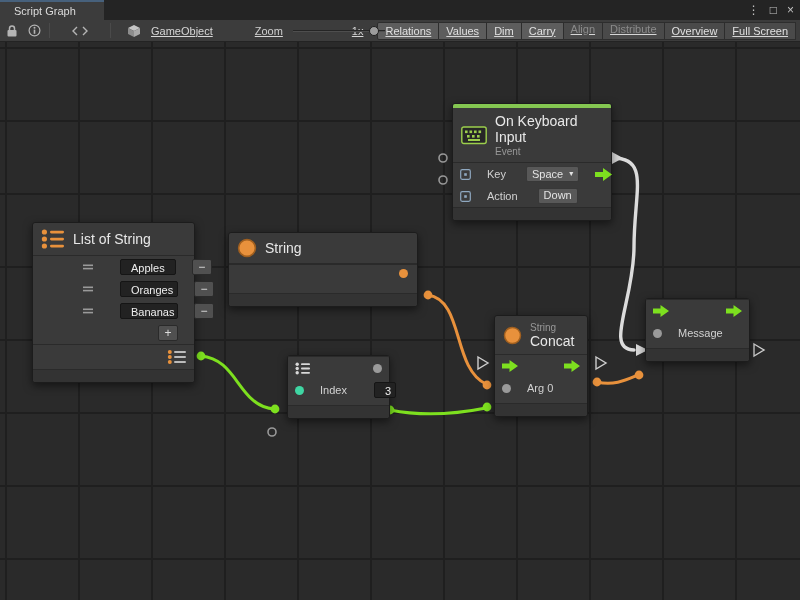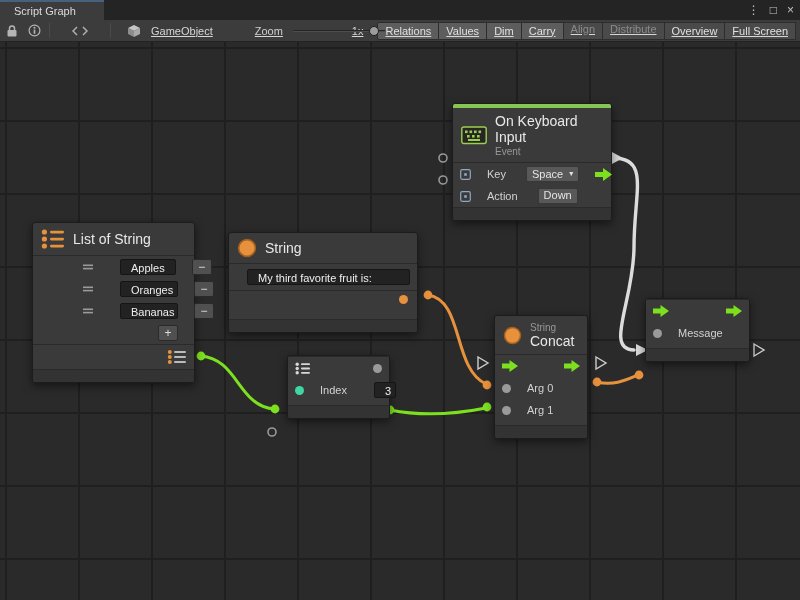--- a/index.html
+++ b/index.html
@@ -323,25 +323,20 @@
     <div class="node" style="left:228px; top:190px; width:190px;">
       <div class="nhead">
         <span class="arrow">
           <svg width="20" height="20" viewBox="0 0 20 20">
               <circle cx="10" cy="10" r="8.4" fill="#e8913c" stroke="#a05f1f" stroke-width="1.6"></circle>
             </svg>
         </span>
         <span class="ntitle">String</span>
       </div>
       <div class="ndiv"></div>
-      <div class="nrow" style="height:26px;">
-        <span class="field" style="width:174px;">
-            <span>My third favorite fruit is:</span>
-          </span>
-      </div>
       <div class="ndiv"></div>
       <div style="height:28px; position:relative;">
         <span class="dot orange" style="position:absolute; right:9px; top:4px;"></span>
       </div>
       <div class="nfoot"></div>
     </div>
 
     <div class="node" style="left:287px; top:313px; width:103px;">
       <div class="ndiv"></div>
       <div class="nrow">
@@ -390,24 +385,20 @@
         <span class="arrow ml-auto">
           <svg width="16" height="12" viewBox="0 0 16 12">
               <path d="M0 3.5 h7.5 v-3.5 l8.5 6 -8.5 6 v-3.5 h-7.5 z" fill="#7de01f"></path>
             </svg>
         </span>
       </div>
       <div class="nrow">
         <span class="dot gray"></span>
         <span class="plabel">Arg 0</span>
       </div>
-      <div class="nrow">
-        <span class="dot gray"></span>
-        <span class="plabel">Arg 1</span>
-      </div>
       <div class="npad"></div>
       <div class="nfoot"></div>
     </div>
 
     <div class="node" style="left:645px; top:256px; width:105px;">
       <div class="ndiv"></div>
       <div class="nrow">
         <span class="arrow">
           <svg width="16" height="12" viewBox="0 0 16 12">
               <path d="M0 3.5 h7.5 v-3.5 l8.5 6 -8.5 6 v-3.5 h-7.5 z" fill="#7de01f"></path>

